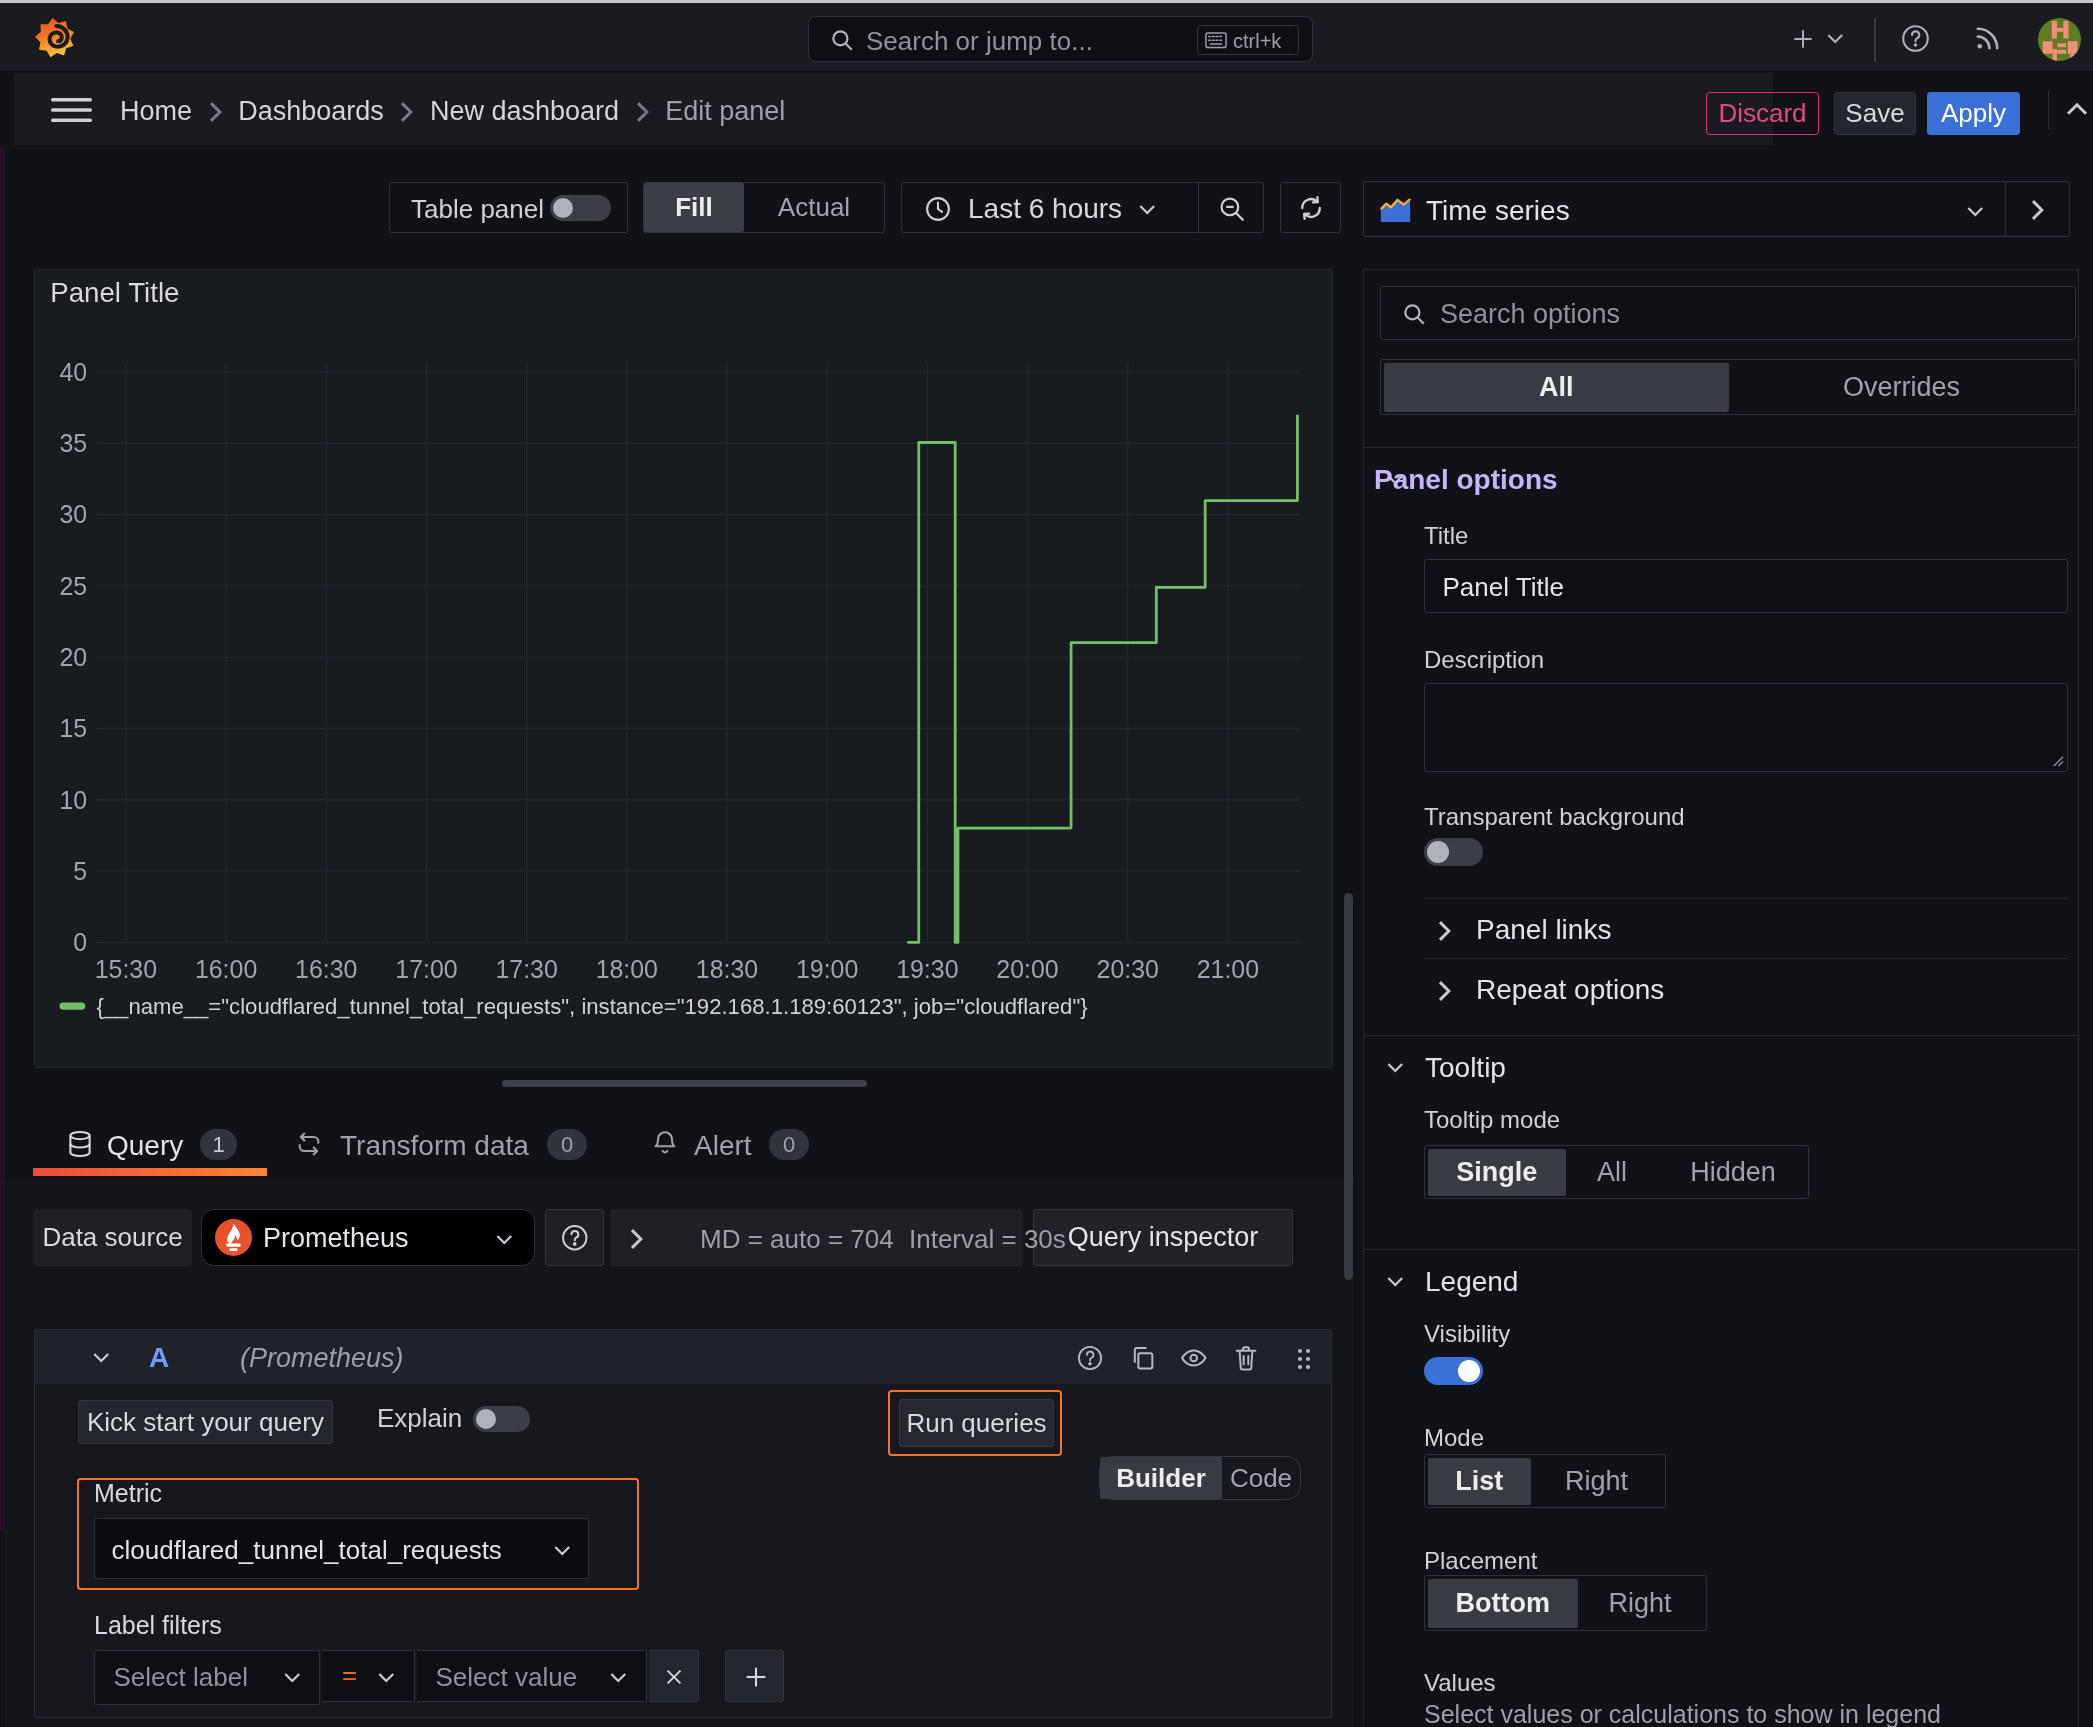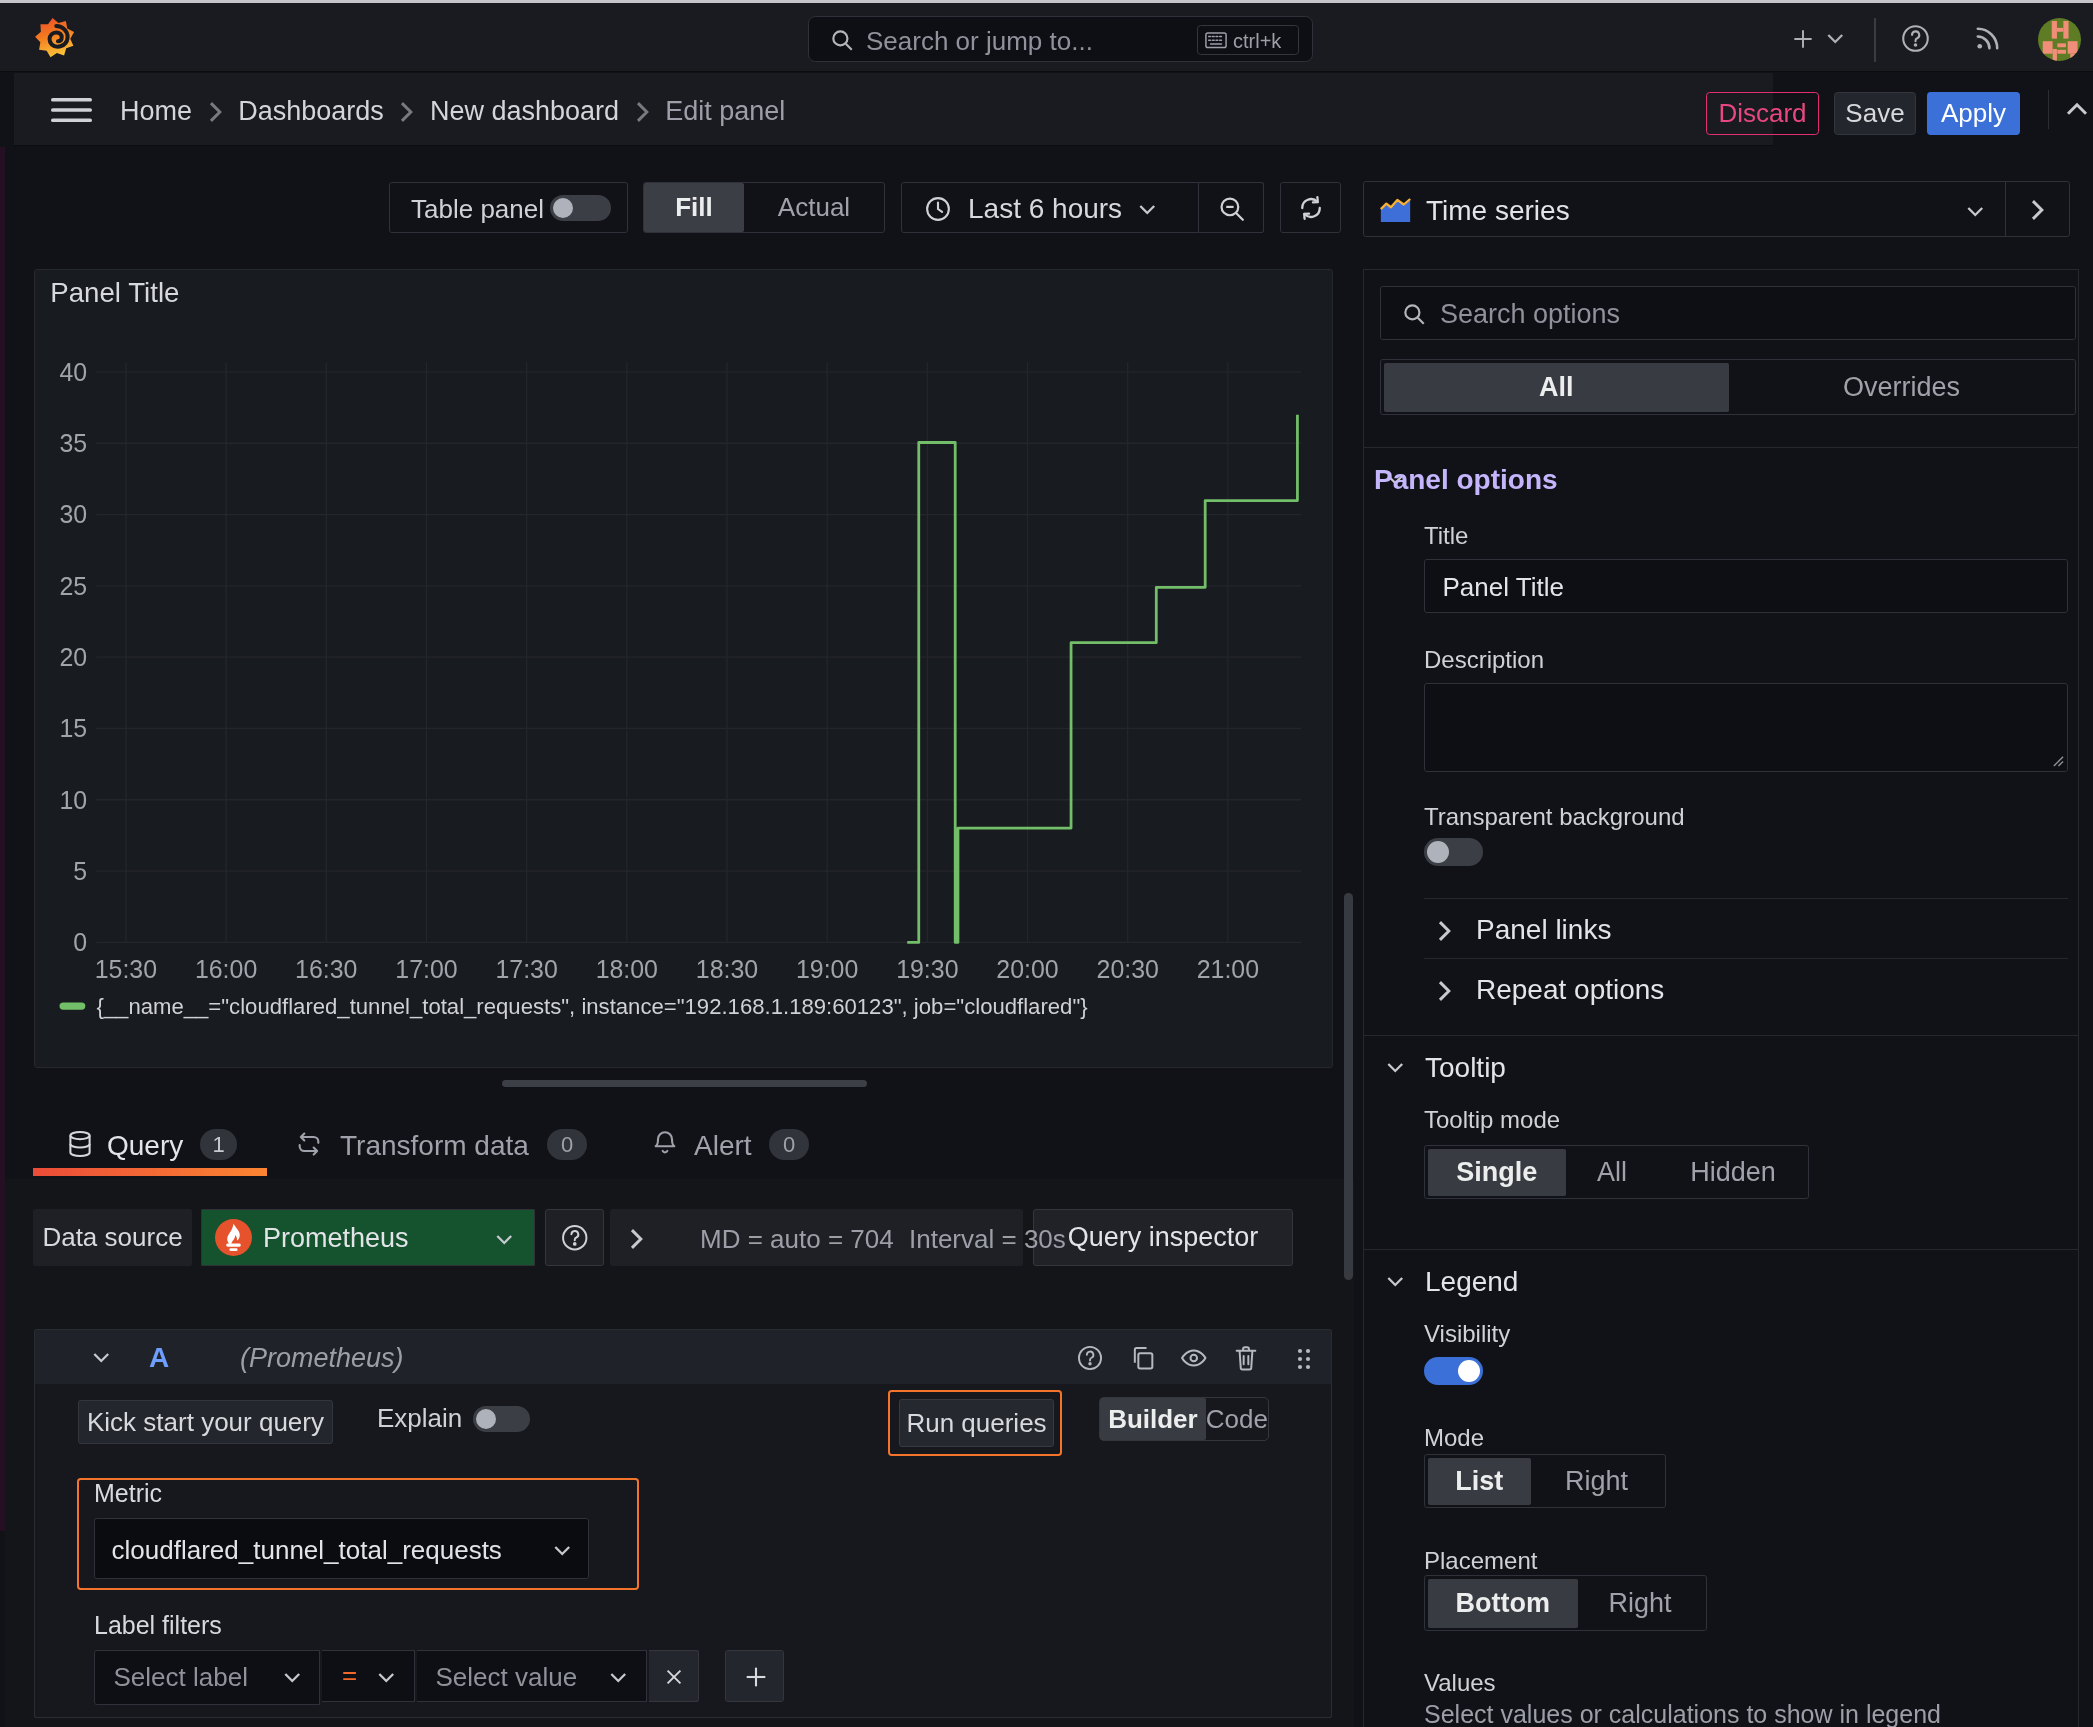--- a/index.html
+++ b/index.html
@@ -237,21 +237,21 @@
     <svg class="abs" style="left:651px;top:1128px" width="28" height="29.5" viewBox="0 0 24 24" fill="none" stroke="#9fa2aa" stroke-width="1.8">
         <path d="M18 9a6 6 0 1 0-12 0c0 5-2 6-2 6h16s-2-1-2-6" stroke-linejoin="round"></path>
         <path d="M10 19a2.2 2.2 0 0 0 4 0" stroke-linecap="round"></path>
       </svg>
     <div class="abs" style="left:694px;top:1130px;font-size:28px;color:#9fa2aa">Alert</div>
     <div class="abs" style="left:769px;top:1129px;width:40px;height:31px;background:#31343b;border-radius:15.7px;color:#9fa2aa;font-size:22px;display:flex;align-items:center;justify-content:center">0</div>
   </div>
 
   <div id="dsrow">
     <div class="abs" style="left:33px;top:1209px;width:159px;height:57px;background:#1e2025;border-radius:2.8px;color:#d8d9dd;font-size:26px;display:flex;align-items:center;justify-content:center">Data source</div>
-    <div class="abs" style="left:201px;top:1209px;width:334px;height:57px;background:#14532d;border:0.9px solid #2f323a;border-radius:1px">
+    <div class="abs" style="left:201px;top:1209px;width:334px;height:57px;background:#000000;border:0.9px solid #2f323a;border-radius:13px">
       <svg class="abs" style="left:13px;top:9.2px" width="37" height="37" viewBox="0 0 40 40">
         <circle cx="20" cy="20" r="20" fill="#e6522c"></circle>
         <path fill="#fff" d="M20 5c2.6 5 6.8 7.2 6.8 12.2 0 2.8-1.4 4.9-3 6.1.2-2.2-.5-4.4-2.1-6 .3 3-1.2 4.6-2.5 6.3-1.1 1.5-1.8 2.9-1.7 4.9-2.4-1.3-4.3-3.8-4.3-6.9 0-5.7 5.4-7.5 6.8-16.6z"></path>
         <rect x="12.2" y="26.5" width="15.6" height="3.4" rx="1.6" fill="#fff"></rect>
         <rect x="15.6" y="31.6" width="8.8" height="3" rx="1.4" fill="#fff"></rect>
       </svg>
       <div class="abs" style="left:61px;top:13px;font-size:27px;color:#e3e4e8">Prometheus</div>
       <svg class="abs" style="left:293px;top:23px" width="18.5" height="13" viewBox="0 0 16 10" fill="none" stroke="#c8c9cf" stroke-width="2">
           <polyline points="2,2 8,8 14,2"></polyline>
         </svg>
@@ -306,21 +306,21 @@
         </svg>
     </div>
     <div class="abs" style="left:34px;top:1384px;width:1298px;height:334px;background:#17181d;border:0.9px solid #2a2c33;border-top:none;border-radius:0 0 2.8px 2.8px"></div>
     <div class="abs" style="left:78px;top:1400px;width:255px;height:44px;background:#24262d;border:0.9px solid #34363d;border-radius:2.8px;color:#d8d9dd;font-size:26px;display:flex;align-items:center;justify-content:center">Kick start your query</div>
     <div class="abs" style="left:377px;top:1403px;font-size:26px;color:#d0d1d6">Explain</div>
     <div class="abs" style="left:473px;top:1406px;width:57px;height:26px;background:#3b3e45;border-radius:13px">
         <div class="abs" style="left:2.8px;top:2.8px;width:20px;height:20px;background:#aeb2ba;border-radius:50%"></div>
       </div>
     <div class="abs" style="left:888px;top:1390px;width:174px;height:66px;border:2.8px solid #f4742c;border-radius:3.7px"></div>
     <div class="abs" style="left:899px;top:1399px;width:155px;height:48px;background:#26282f;border:0.9px solid #383a41;border-radius:2.8px;color:#d8d9dd;font-size:26px;display:flex;align-items:center;justify-content:center;white-space:nowrap">Run queries</div>
-    <div class="abs" style="left:1099px;top:1397px;width:170px;height:44px;border:0.9px solid #34363d;border-radius:5px;display:flex">
+    <div class="abs" style="left:1099px;top:1456px;width:202px;height:44px;border:0.9px solid #34363d;border-radius:14px;display:flex">
       <div style="width:122px;height:100%;background:#383b42;border-radius:1.8px;color:#eceded;font-size:26px;font-weight:700;display:flex;align-items:center;justify-content:center">Builder</div>
       <div style="flex:1;color:#9fa2aa;font-size:26px;display:flex;align-items:center;justify-content:center">Code</div>
     </div>
     <div class="abs" style="left:77px;top:1478px;width:562px;height:112px;border:2.8px solid #f4742c;border-radius:3.7px"></div>
     <div class="abs" style="left:94px;top:1479px;font-size:25px;color:#d8d9dd">Metric</div>
     <div class="abs" style="left:94px;top:1518px;width:495px;height:61px;background:#0b0c10;border:0.9px solid #2f323a;border-radius:2.8px">
       <div class="abs" style="left:16.6px;top:15.7px;font-size:26px;color:#e3e4e8">cloudflared_tunnel_total_requests</div>
       <svg class="abs" style="left:458px;top:25px" width="18.5" height="13" viewBox="0 0 16 10" fill="none" stroke="#c8c9cf" stroke-width="2">
           <polyline points="2,2 8,8 14,2"></polyline>
         </svg>

